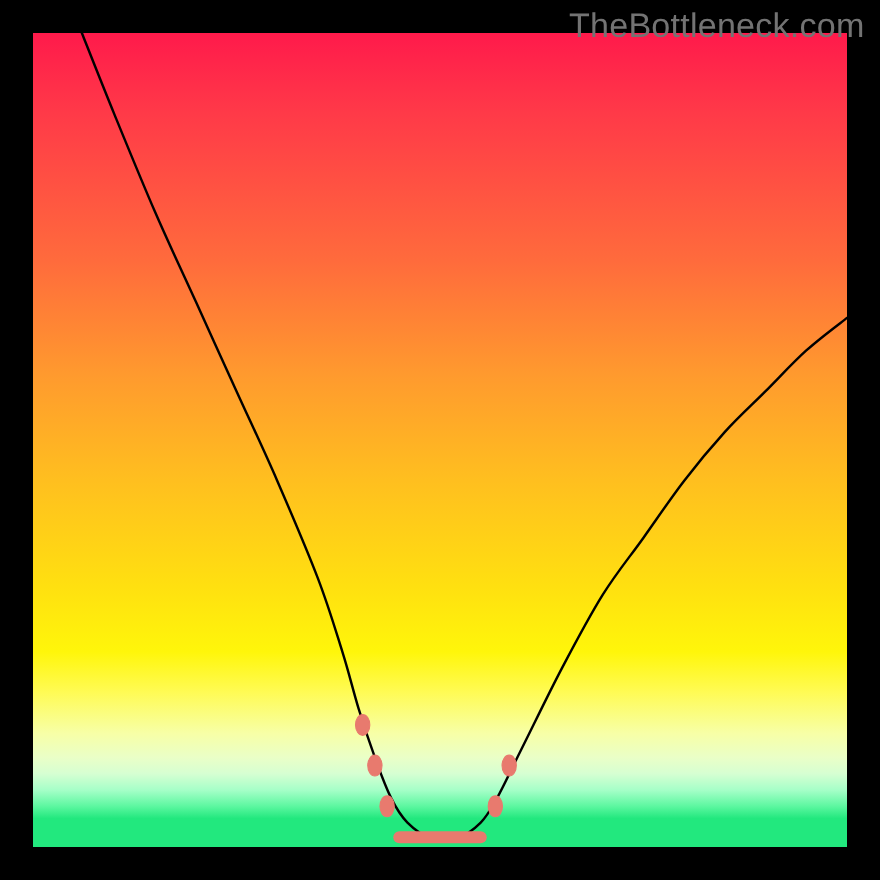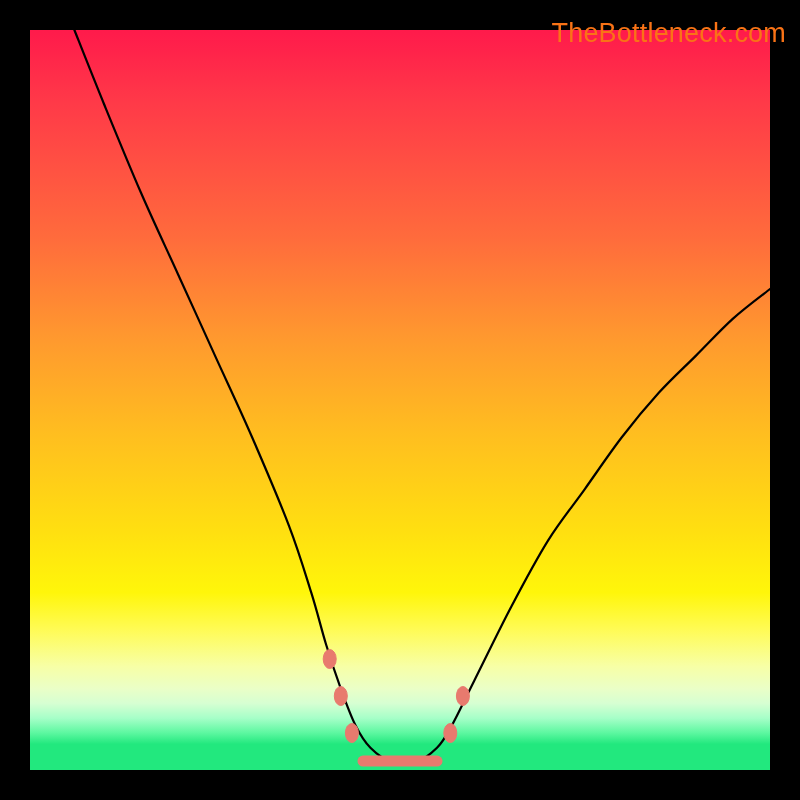--- a/index.html
+++ b/index.html
@@ -12,24 +12,24 @@
     font-family: Arial, Helvetica, sans-serif;
   }
   .frame {
     position: relative;
     width: 800px;
     height: 800px;
     background: #000;
   }
   .watermark {
     position: absolute;
-    top: 18px;
+    top: 6px;
     right: 14px;
-    color: #f97316;
-    font-size: 27px;
+    color: #737373;
+    font-size: 31px;
     font-weight: 500;
     letter-spacing: 0.2px;
     z-index: 20;
     user-select: none;
   }
   .plot-area {
     position: absolute;
     left: 30px;
     top: 30px;
     width: 740px;

